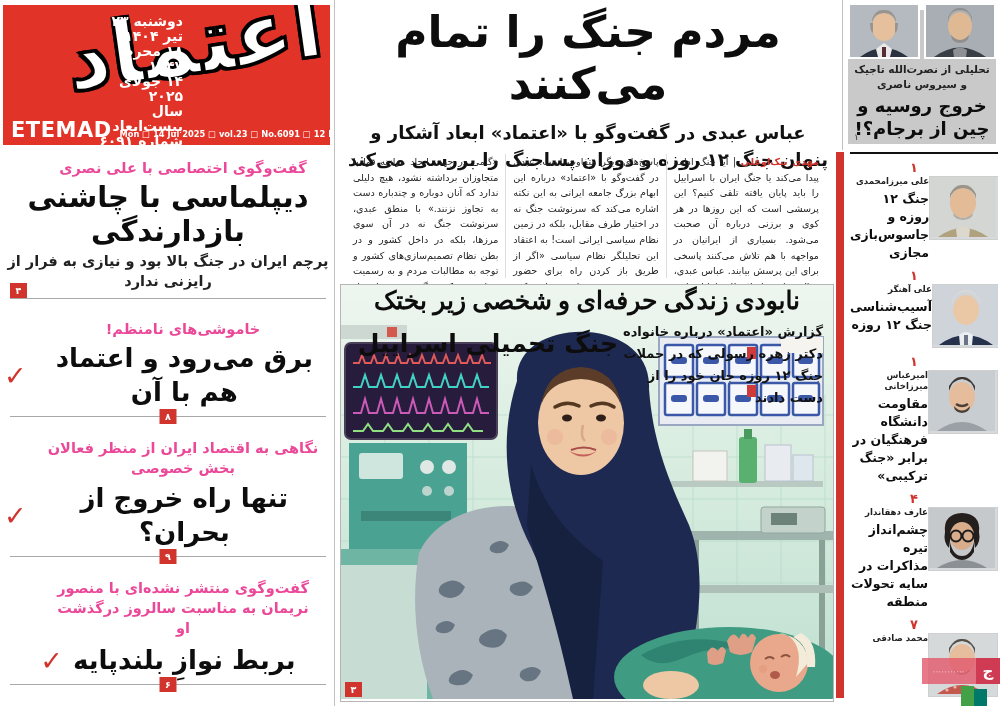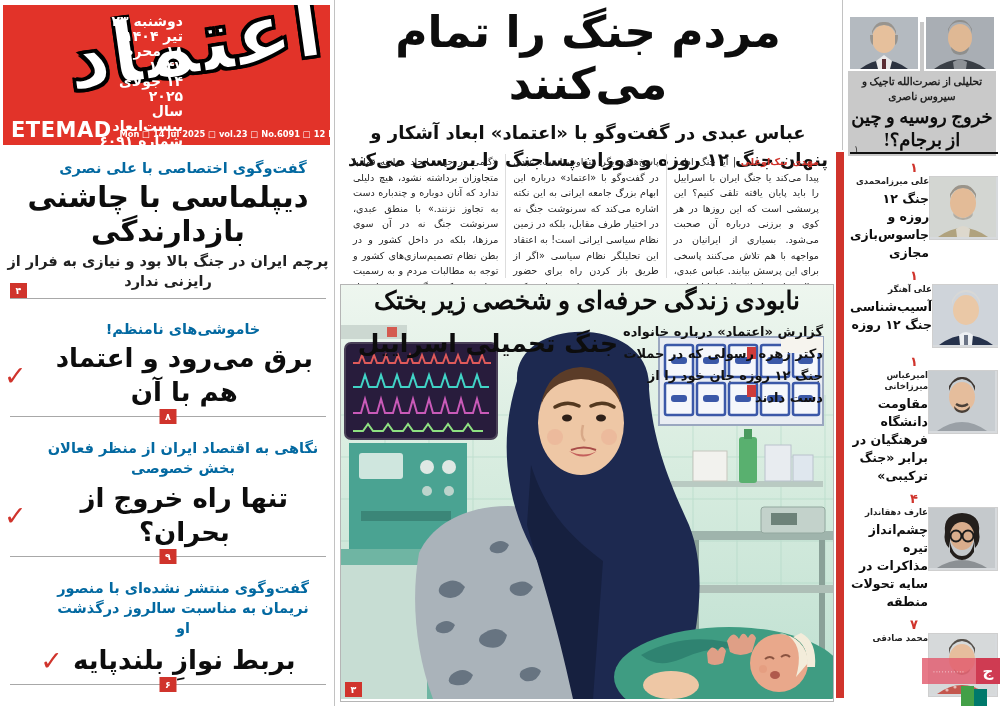--- a/index.html
+++ b/index.html
@@ -14,32 +14,32 @@
           font-size:86px;font-weight:bold;color:#fff;transform:rotate(-8deg);
           -webkit-text-stroke:3px #000;text-shadow:2px 2px 0 #000,-2px 2px 0 #000,2px -2px 0 #000,-2px -2px 0 #000;}
   .m-latin{position:absolute;left:8px;right:6px;bottom:3px;display:flex;align-items:baseline;gap:8px;color:#fff;}
   .m-latin .nm{font-size:21px;font-weight:bold;letter-spacing:.5px;}
   .m-latin .inf{font-size:8.3px;font-weight:bold;white-space:nowrap;}
   
   .lead{position:absolute;left:346px;top:6px;width:484px;text-align:center;direction:rtl;}
   .lead h1{margin:0;font-size:44px;line-height:52px;font-weight:bold;color:#0d0d0d;letter-spacing:-1px;}
   .lead .sub{margin-top:9px;font-size:18px;font-weight:bold;line-height:27px;color:#111;}
   
-  .tr-box{position:absolute;left:848px;top:12px;width:150px;height:148px;font-family:Liberation Serif, serif;}
+  .tr-box{position:absolute;left:848px;top:0;width:150px;height:148px;}
   .tr-gray{position:absolute;left:0;top:10px;right:2px;bottom:4px;background:#c9c9c9;}
   .tr-photos{position:absolute;top:3px;left:2px;right:4px;display:flex;gap:4px;justify-content:center;}
   .tr-photos .ph{width:68px;height:52px;border:2px solid #fff;background:#a9aeb4;}
   .tr-kicker{position:absolute;top:62px;left:2px;right:4px;direction:rtl;text-align:center;
              font-size:10.5px;font-weight:bold;line-height:15px;color:#222;}
   .tr-title{position:absolute;top:94px;left:2px;right:4px;direction:rtl;text-align:center;
             font-size:18px;font-weight:bold;line-height:23px;color:#0d0d0d;}
   .tr-page{position:absolute;left:6px;bottom:6px;font-size:9px;color:#333;}
   
   .leftcol{position:absolute;left:4px;top:152px;width:328px;height:554px;direction:rtl;text-align:center;overflow:hidden;}
-  .kicker{font-size:14.5px;font-weight:bold;line-height:20px;color:#0369a1;margin-left:30px;}
+  .kicker{font-size:14.5px;font-weight:bold;line-height:20px;color:#ec4899;margin-left:30px;}
   .big-title{font-size:26px;font-weight:bold;line-height:34px;color:#0d0d0d;letter-spacing:-.5px;}
   .deck{font-size:14.5px;font-weight:bold;line-height:20px;color:#222;}
   .check-row{display:flex;direction:ltr;justify-content:center;align-items:center;gap:10px;}
   .check{color:#d0342c;font-size:27px;font-weight:bold;line-height:1;}
   .divider{position:relative;border-top:1px solid #a8a8a8;height:12px;margin:7px 6px 0 6px;}
   .badge{display:inline-block;background:#d0342c;color:#fff;font-size:9.5px;font-weight:bold;
          min-width:15px;height:15px;line-height:15px;text-align:center;padding:0 1px;}
   .badge.on-line-center{position:absolute;left:50%;transform:translateX(-50%);top:-8px;}
   .badge.on-line-left{position:absolute;right:auto;left:0;top:-16px;}
   

